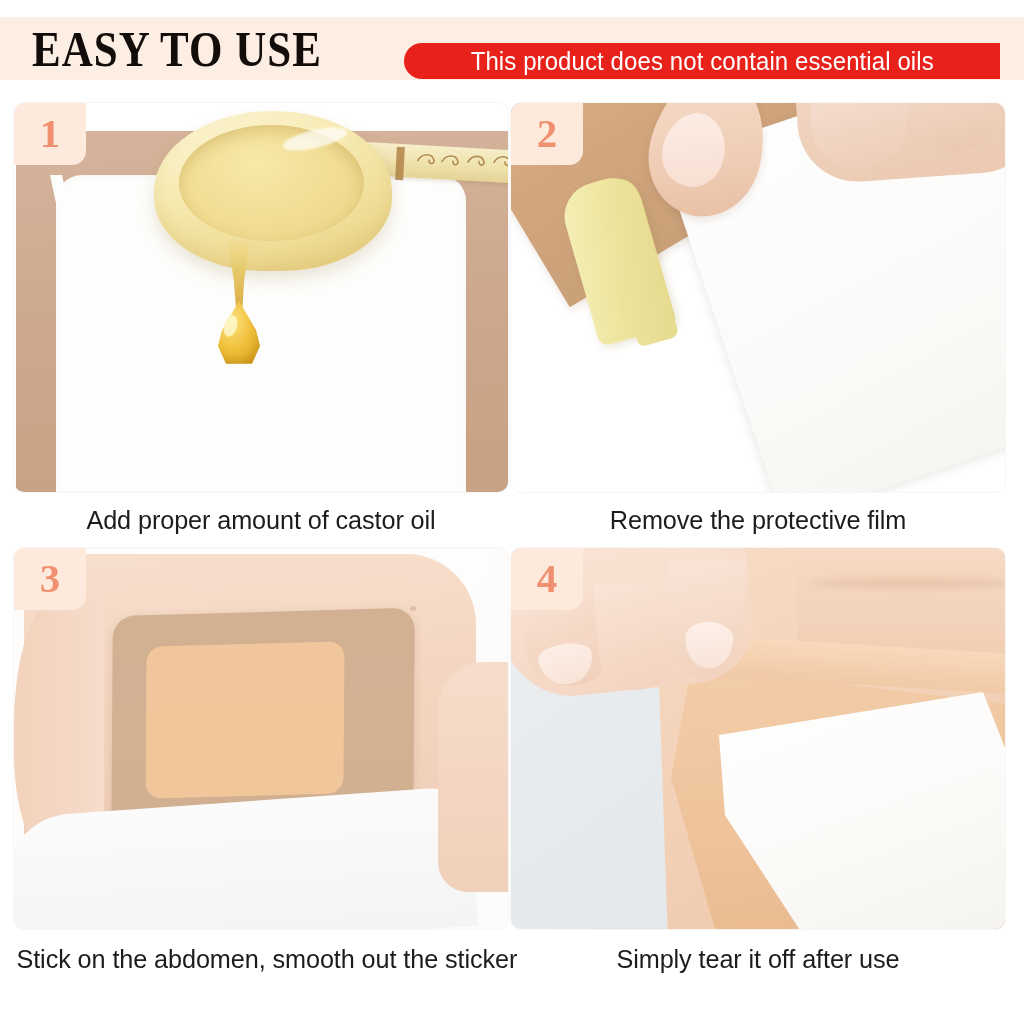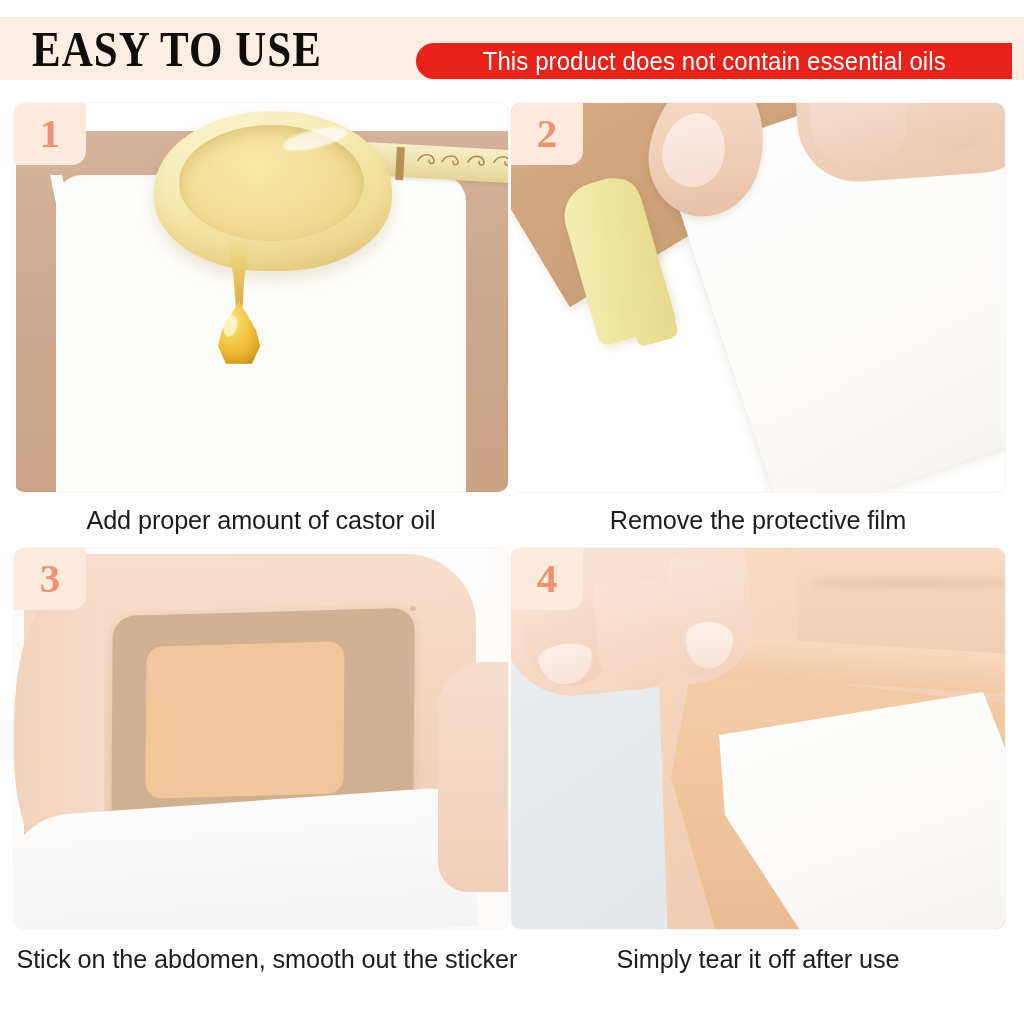--- a/index.html
+++ b/index.html
@@ -24,21 +24,21 @@
     font-family:"Liberation Serif", serif;
     font-weight:700;
     font-size:43px;
     letter-spacing:1.0px;
     color:#120d0b;
     white-space:nowrap;
     font-stretch:condensed;
     transform:translateY(-50%) scaleY(1.18);
   }
   .header-banner{
-    position:absolute; left:416px; top:26px;
+    position:absolute; left:404px; top:26px;
     width:596px; height:36px;
     background:#e8211b;
     border-radius:24px 0 0 24px;
     display:flex; align-items:center; justify-content:center;
   }
   .header-banner-text{
     color:#ffffff;
     font-size:25px;
     letter-spacing:0.1px;
     white-space:nowrap;

